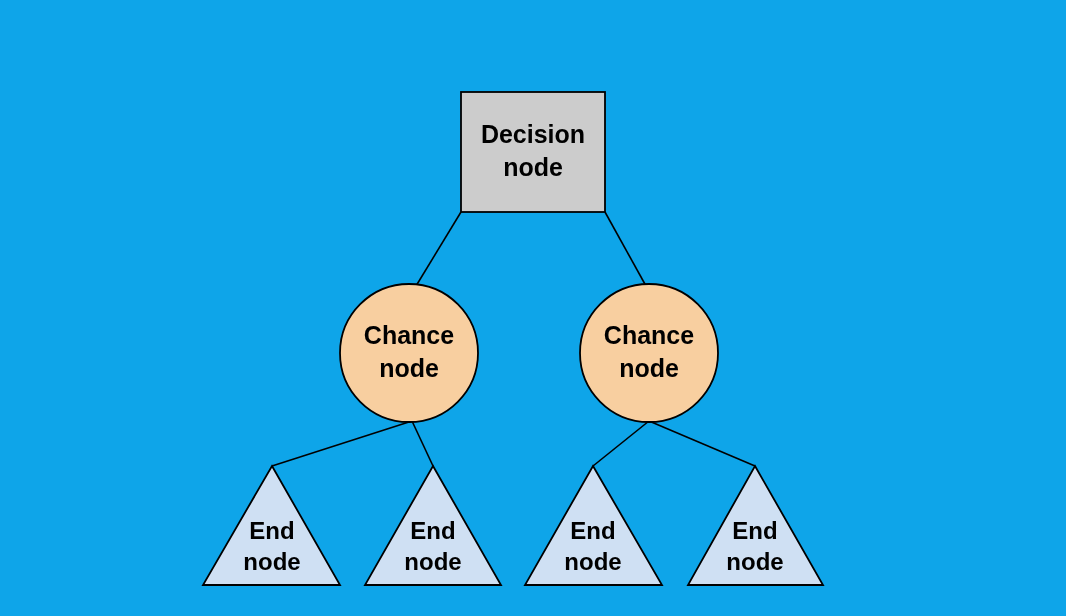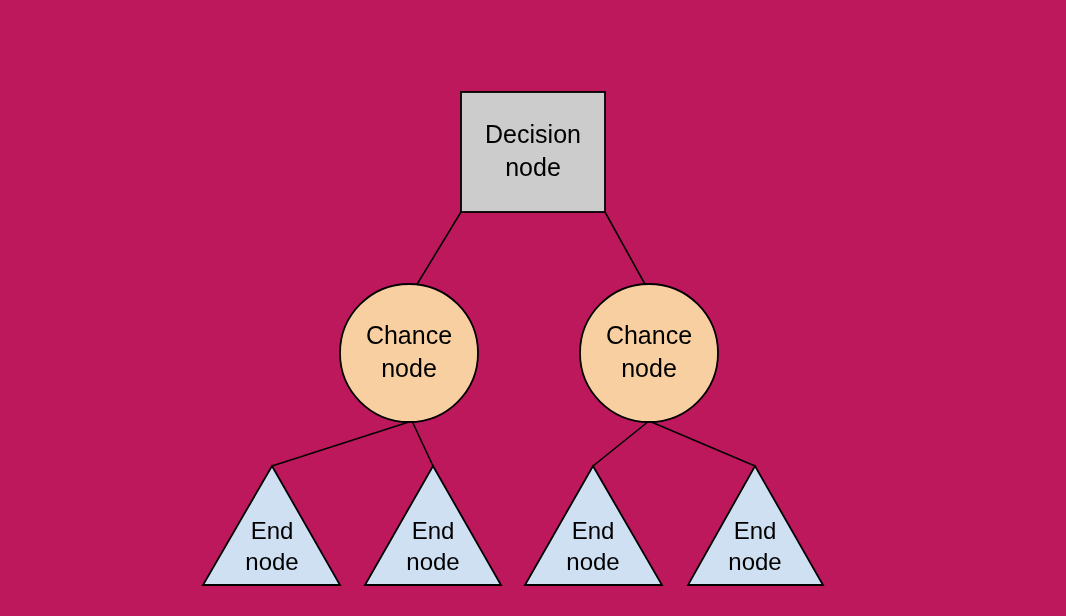--- a/index.html
+++ b/index.html
@@ -10,21 +10,22 @@
   body {
     width: 1066px;
     height: 616px;
     overflow: hidden;
     font-family: "Liberation Sans", sans-serif;
   }
   #diagram-root {
     position: relative;
     width: 1066px;
     height: 616px;
-    background: #be185d;
+    background: #0ea5e9;
+    font-weight: bold;
   }
   svg.diagram-canvas {
     position: absolute;
     left: 0;
     top: 0;
     width: 1066px;
     height: 616px;
     display: block;
   }
   .node-label {

